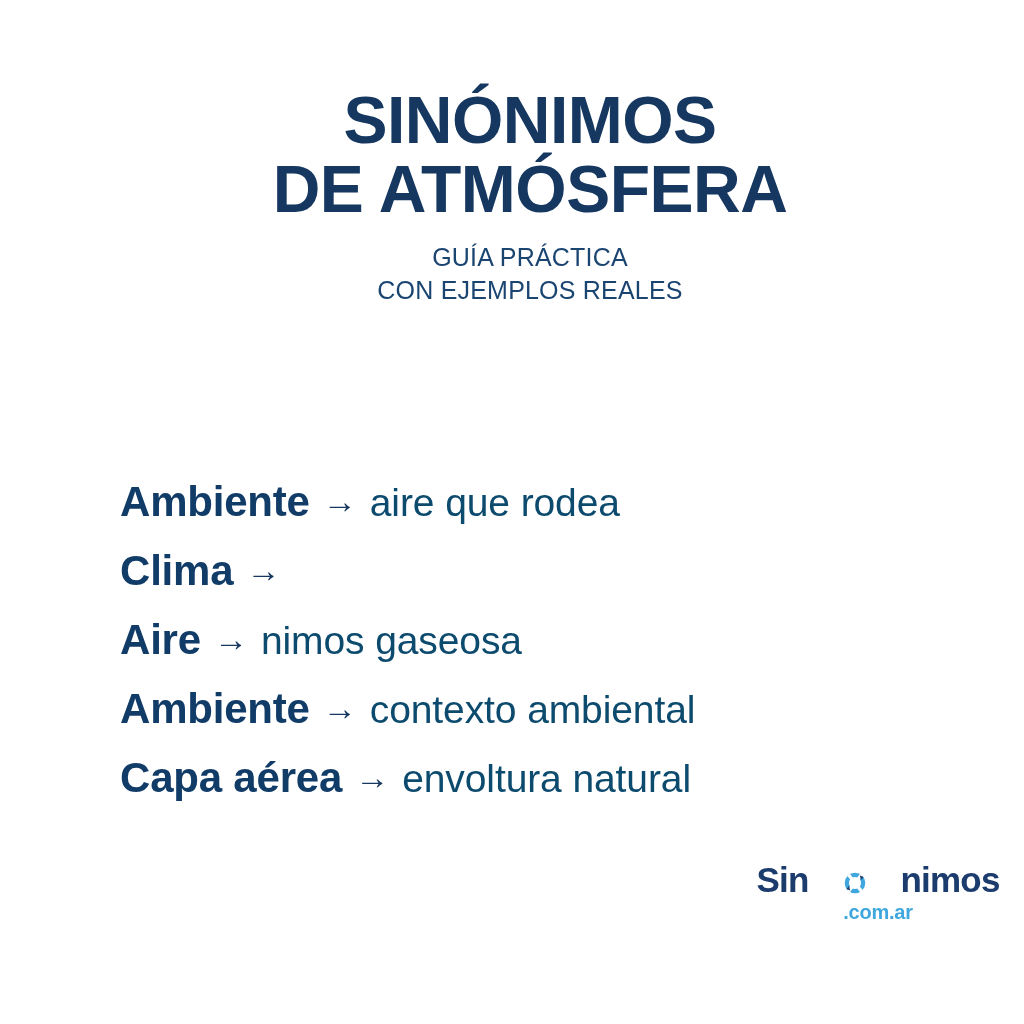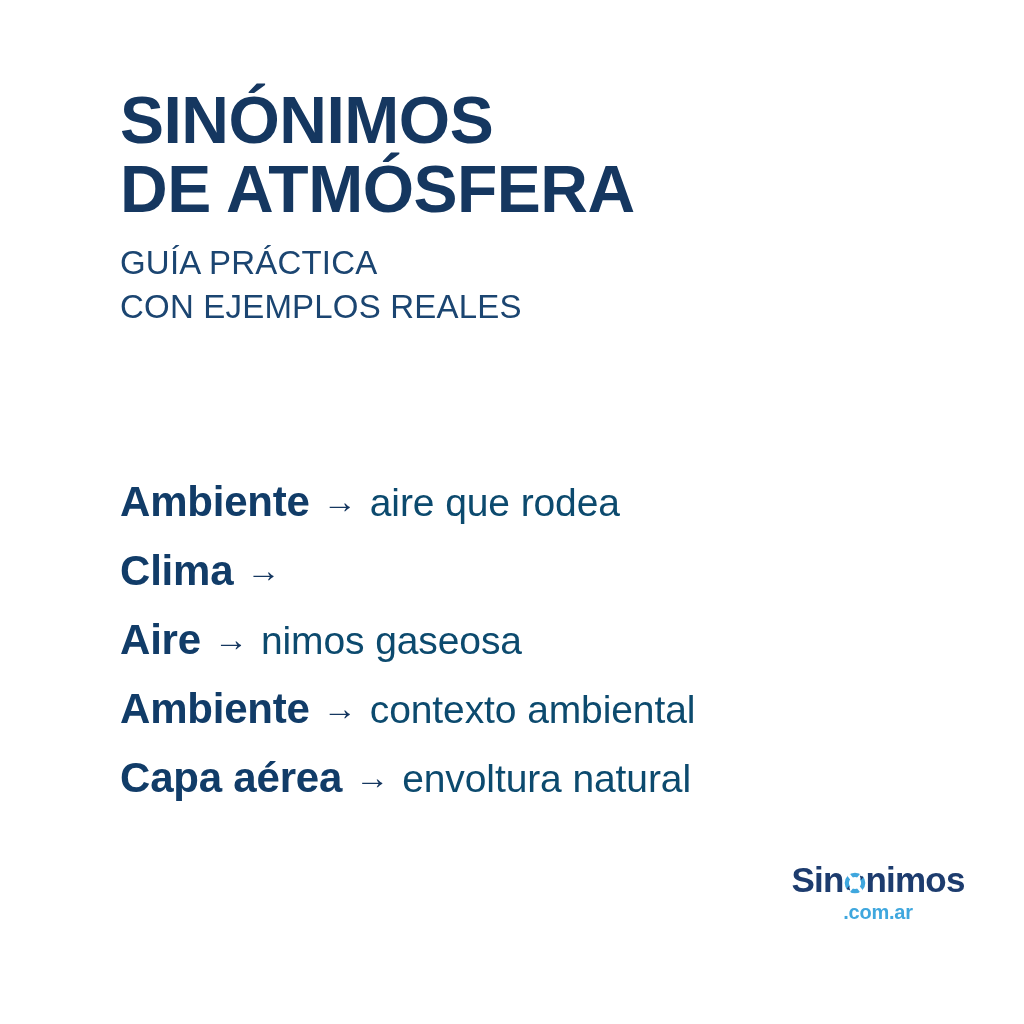--- a/index.html
+++ b/index.html
@@ -22,35 +22,36 @@
     inset: 0;
     background: #ffffff;
   }
 
   
   .header {
     position: absolute;
     left: 120px;
     top: 86px;
     width: 820px;
+    text-align: center;
   }
 
   .title {
     color: #153760;
     font-size: 66px;
     font-weight: 700;
     line-height: 1.04;
     letter-spacing: -0.5px;
     margin: 0;
     white-space: pre-line;
   }
 
   .subtitle {
     color: #1b4571;
-    font-size: 33px;
+    font-size: 25px;
     font-weight: 400;
     line-height: 1.32;
     letter-spacing: 0.2px;
     margin: 0;
     padding-top: 18px;
     white-space: pre-line;
   }
 
   
   .syn-list {
@@ -104,20 +105,21 @@
 
   .logo-word {
     font-size: 35px;
     font-weight: 700;
     color: #1d3c6e;
     letter-spacing: -0.8px;
     line-height: 1;
     display: flex;
     align-items: center;
     justify-content: center;
+    gap: 35px;
   }
 
   .logo-o {
     display: inline-flex;
     align-items: center;
     justify-content: center;
     width: 24px;
     height: 24px;
     position: relative;
     top: 3px;

